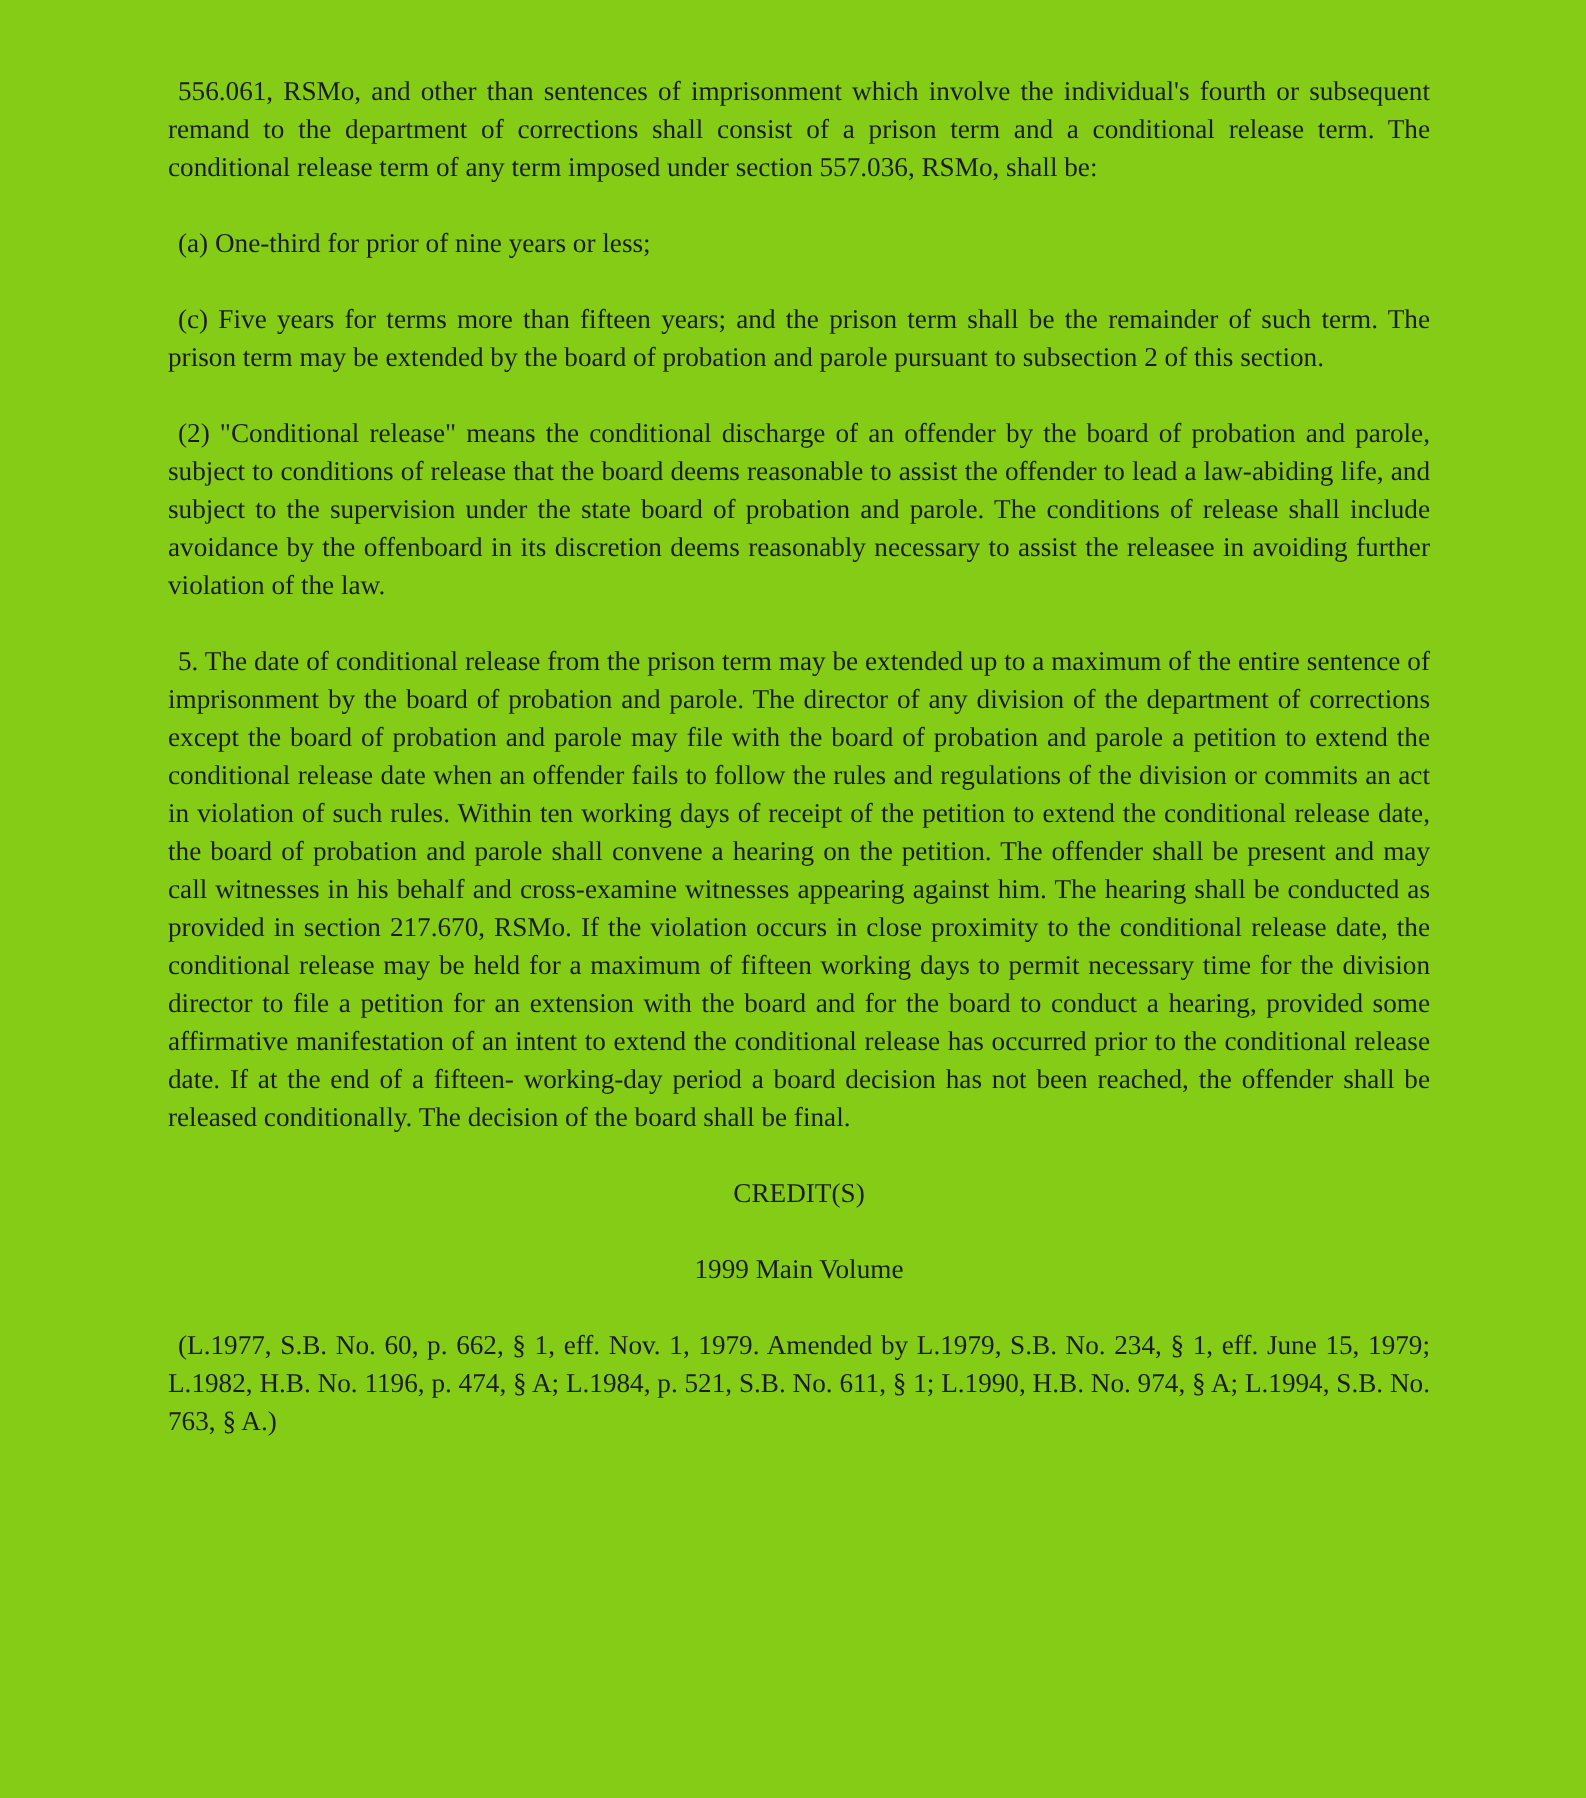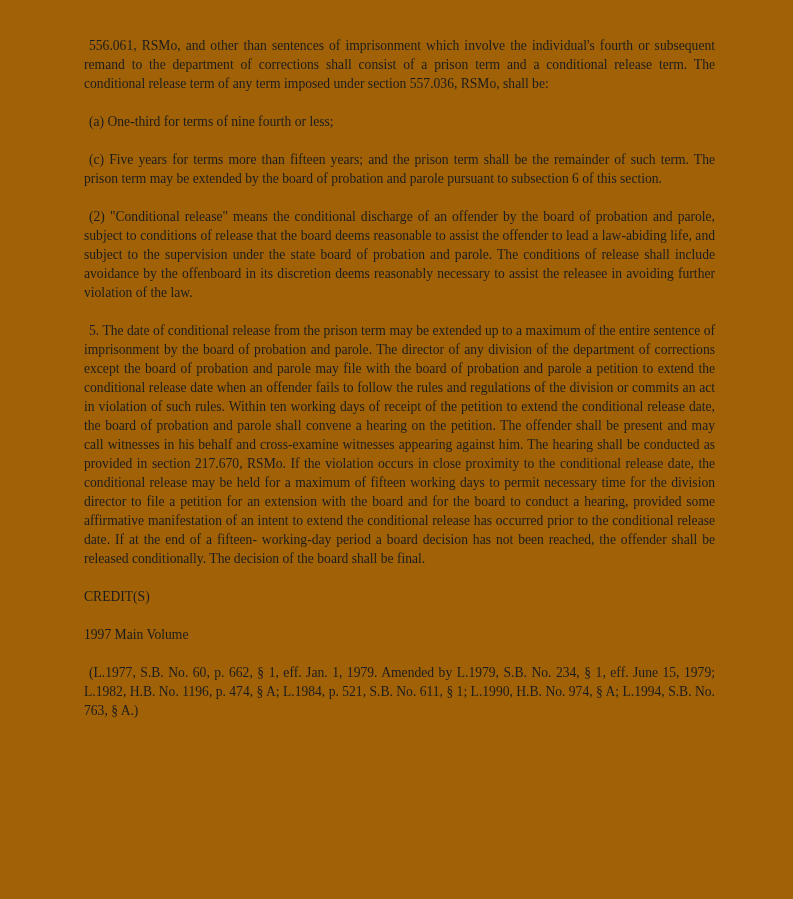--- a/index.html
+++ b/index.html
@@ -4,56 +4,57 @@
 <style>
   html, body {
     margin: 0;
     padding: 0;
     background: #ffffff;
   }
   .page {
     position: relative;
     width: 793px;
     height: 899px;
-    background: #a16207;
+    background: #84cc16;
     box-sizing: border-box;
     padding: 36px 78px 0 84px;
     font-family: "Liberation Serif", "DejaVu Serif", serif;
     font-size: 13.6px;
     line-height: 19px;
     color: #1c1c1c;
     overflow: hidden;
   }
   .para {
     margin: 0 0 19px 0;
     text-align: justify;
     text-indent: 5px;
   }
   .para-center {
     margin: 0 0 19px 0;
+    text-align: center;
     text-indent: 0;
   }
   .credits-gap {
     margin-top: 14px;
   }
 </style>
 </head>
 <body>
 
 <div class="page">
   <p class="para">556.061, RSMo, and other than sentences of imprisonment which involve the individual's fourth or subsequent remand to the department of corrections shall consist of a prison term and a conditional release term.  The conditional release term of any term imposed under section 557.036, RSMo, shall be:</p>
 
-  <p class="para">(a) One-third for terms of nine fourth or less;</p>
+  <p class="para">(a) One-third for prior of nine years or less;</p>
 
 
-  <p class="para">(c) Five years for terms more than fifteen years;  and the prison term shall be the remainder of such term.  The prison term may be extended by the board of probation and parole pursuant to subsection 6 of this section.</p>
+  <p class="para">(c) Five years for terms more than fifteen years;  and the prison term shall be the remainder of such term.  The prison term may be extended by the board of probation and parole pursuant to subsection 2 of this section.</p>
 
   <p class="para">(2) "Conditional release" means the conditional discharge of an offender by the board of probation and parole, subject to conditions of release that the board deems reasonable to assist the offender to lead a law-abiding life, and subject to the supervision under the state board of probation and parole.  The conditions of release shall include avoidance by the offenboard in its discretion deems reasonably necessary to assist the releasee in avoiding further violation of the law.</p>
 
   <p class="para">5. The date of conditional release from the prison term may be extended up to a maximum of the entire sentence of imprisonment by the board of probation and parole.  The director of any division of the department of corrections except the board of probation and parole may file with the board of probation and parole a petition to extend the conditional release date when an offender fails to follow the rules and regulations of the division or commits an act in violation of such rules.  Within ten working days of receipt of the petition to extend the conditional release date, the board of probation and parole shall convene a hearing on the petition.  The offender shall be present and may call witnesses in his behalf and cross-examine witnesses appearing against him.  The hearing shall be conducted as provided in section 217.670, RSMo.  If the violation occurs in close proximity to the conditional release date, the conditional release may be held for a maximum of fifteen working days to permit necessary time for the division director to file a petition for an extension with the board and for the board to conduct a hearing, provided some affirmative manifestation of an intent to extend the conditional release has occurred prior to the conditional release date.  If at the end of a fifteen- working-day period a board decision has not been reached, the offender shall be released conditionally.  The decision of the board shall be final.</p>
 
   <p class="para-center credits-gap">CREDIT(S)</p>
 
-  <p class="para-center">1997 Main Volume</p>
+  <p class="para-center">1999 Main Volume</p>
 
-  <p class="para">(L.1977, S.B. No. 60, p. 662, § 1, eff. Jan. 1, 1979.  Amended by L.1979, S.B. No. 234, § 1, eff. June 15, 1979; L.1982, H.B. No. 1196, p. 474, § A;  L.1984, p. 521, S.B. No. 611, § 1;  L.1990, H.B. No. 974, § A;  L.1994, S.B. No. 763, § A.)</p>
+  <p class="para">(L.1977, S.B. No. 60, p. 662, § 1, eff. Nov. 1, 1979.  Amended by L.1979, S.B. No. 234, § 1, eff. June 15, 1979; L.1982, H.B. No. 1196, p. 474, § A;  L.1984, p. 521, S.B. No. 611, § 1;  L.1990, H.B. No. 974, § A;  L.1994, S.B. No. 763, § A.)</p>
 
 </div>
 
 </body></html>

